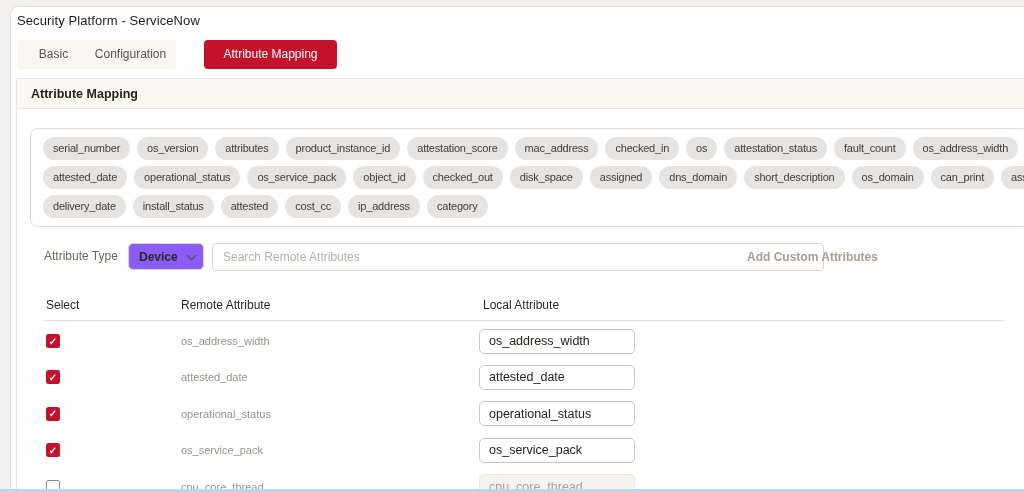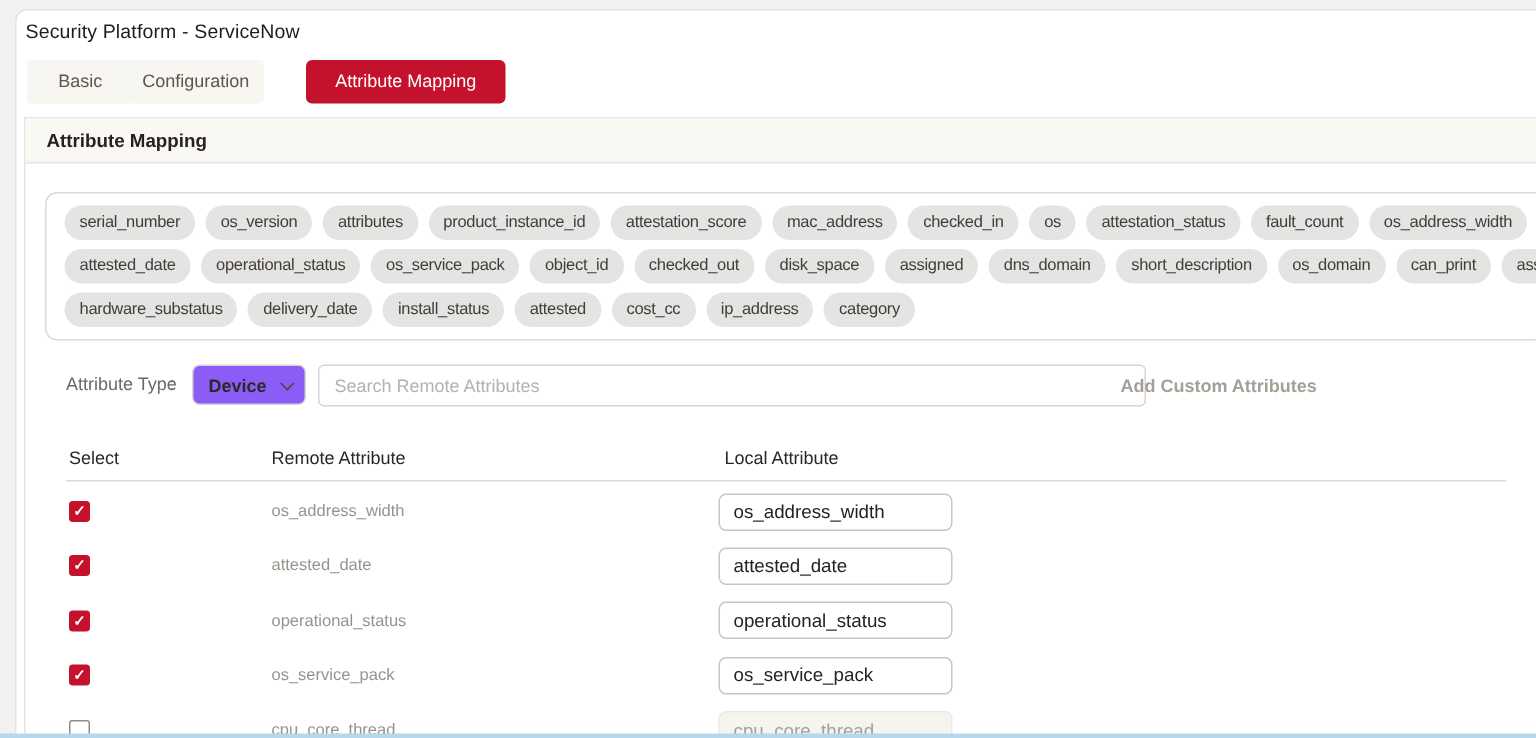--- a/index.html
+++ b/index.html
@@ -76,21 +76,21 @@
   .chevron {
     width:7px; height:7px; margin-top:-3px;
     border-right:1.6px solid #4a4740; border-bottom:1.6px solid #4a4740;
     transform:rotate(45deg);
   }
   .filter-sep {
     position:absolute; left:96px; top:134px; height:27px; line-height:27px;
     font-size:12px; color:#6e6861;
   }
   .search-input {
-    position:absolute; left:195px; top:134px; width:552px; height:28px;
+    position:absolute; left:195px; top:134px; width:612px; height:28px;
     border:1px solid #d7d5d0; border-radius:4px; padding:0 10px;
     font-family:"Liberation Sans", sans-serif; font-size:12px; color:#3c3935;
     outline:none; background:#ffffff;
   }
   .search-input::placeholder { color:#b5b1ab; }
   .add-custom {
     position:absolute; left:730px; top:134px; height:28px; line-height:28px;
     font-size:12px; font-weight:bold; color:#a59f98; cursor:pointer;
   }
 
@@ -174,21 +174,20 @@
               <span class="chip">checked_out</span>
               <span class="chip">disk_space</span>
               <span class="chip">assigned</span>
               <span class="chip">dns_domain</span>
               <span class="chip">short_description</span>
               <span class="chip">os_domain</span>
               <span class="chip">can_print</span>
               <span class="chip">asset_tag</span>
             </div>
             <div class="chip-row">
-              <span class="chip">hardware_substatus</span>
               <span class="chip">delivery_date</span>
               <span class="chip">install_status</span>
               <span class="chip">attested</span>
               <span class="chip">cost_cc</span>
               <span class="chip">ip_address</span>
               <span class="chip">category</span>
             </div>
           </div>
 
         <span class="filter-label">Attribute Type</span>

